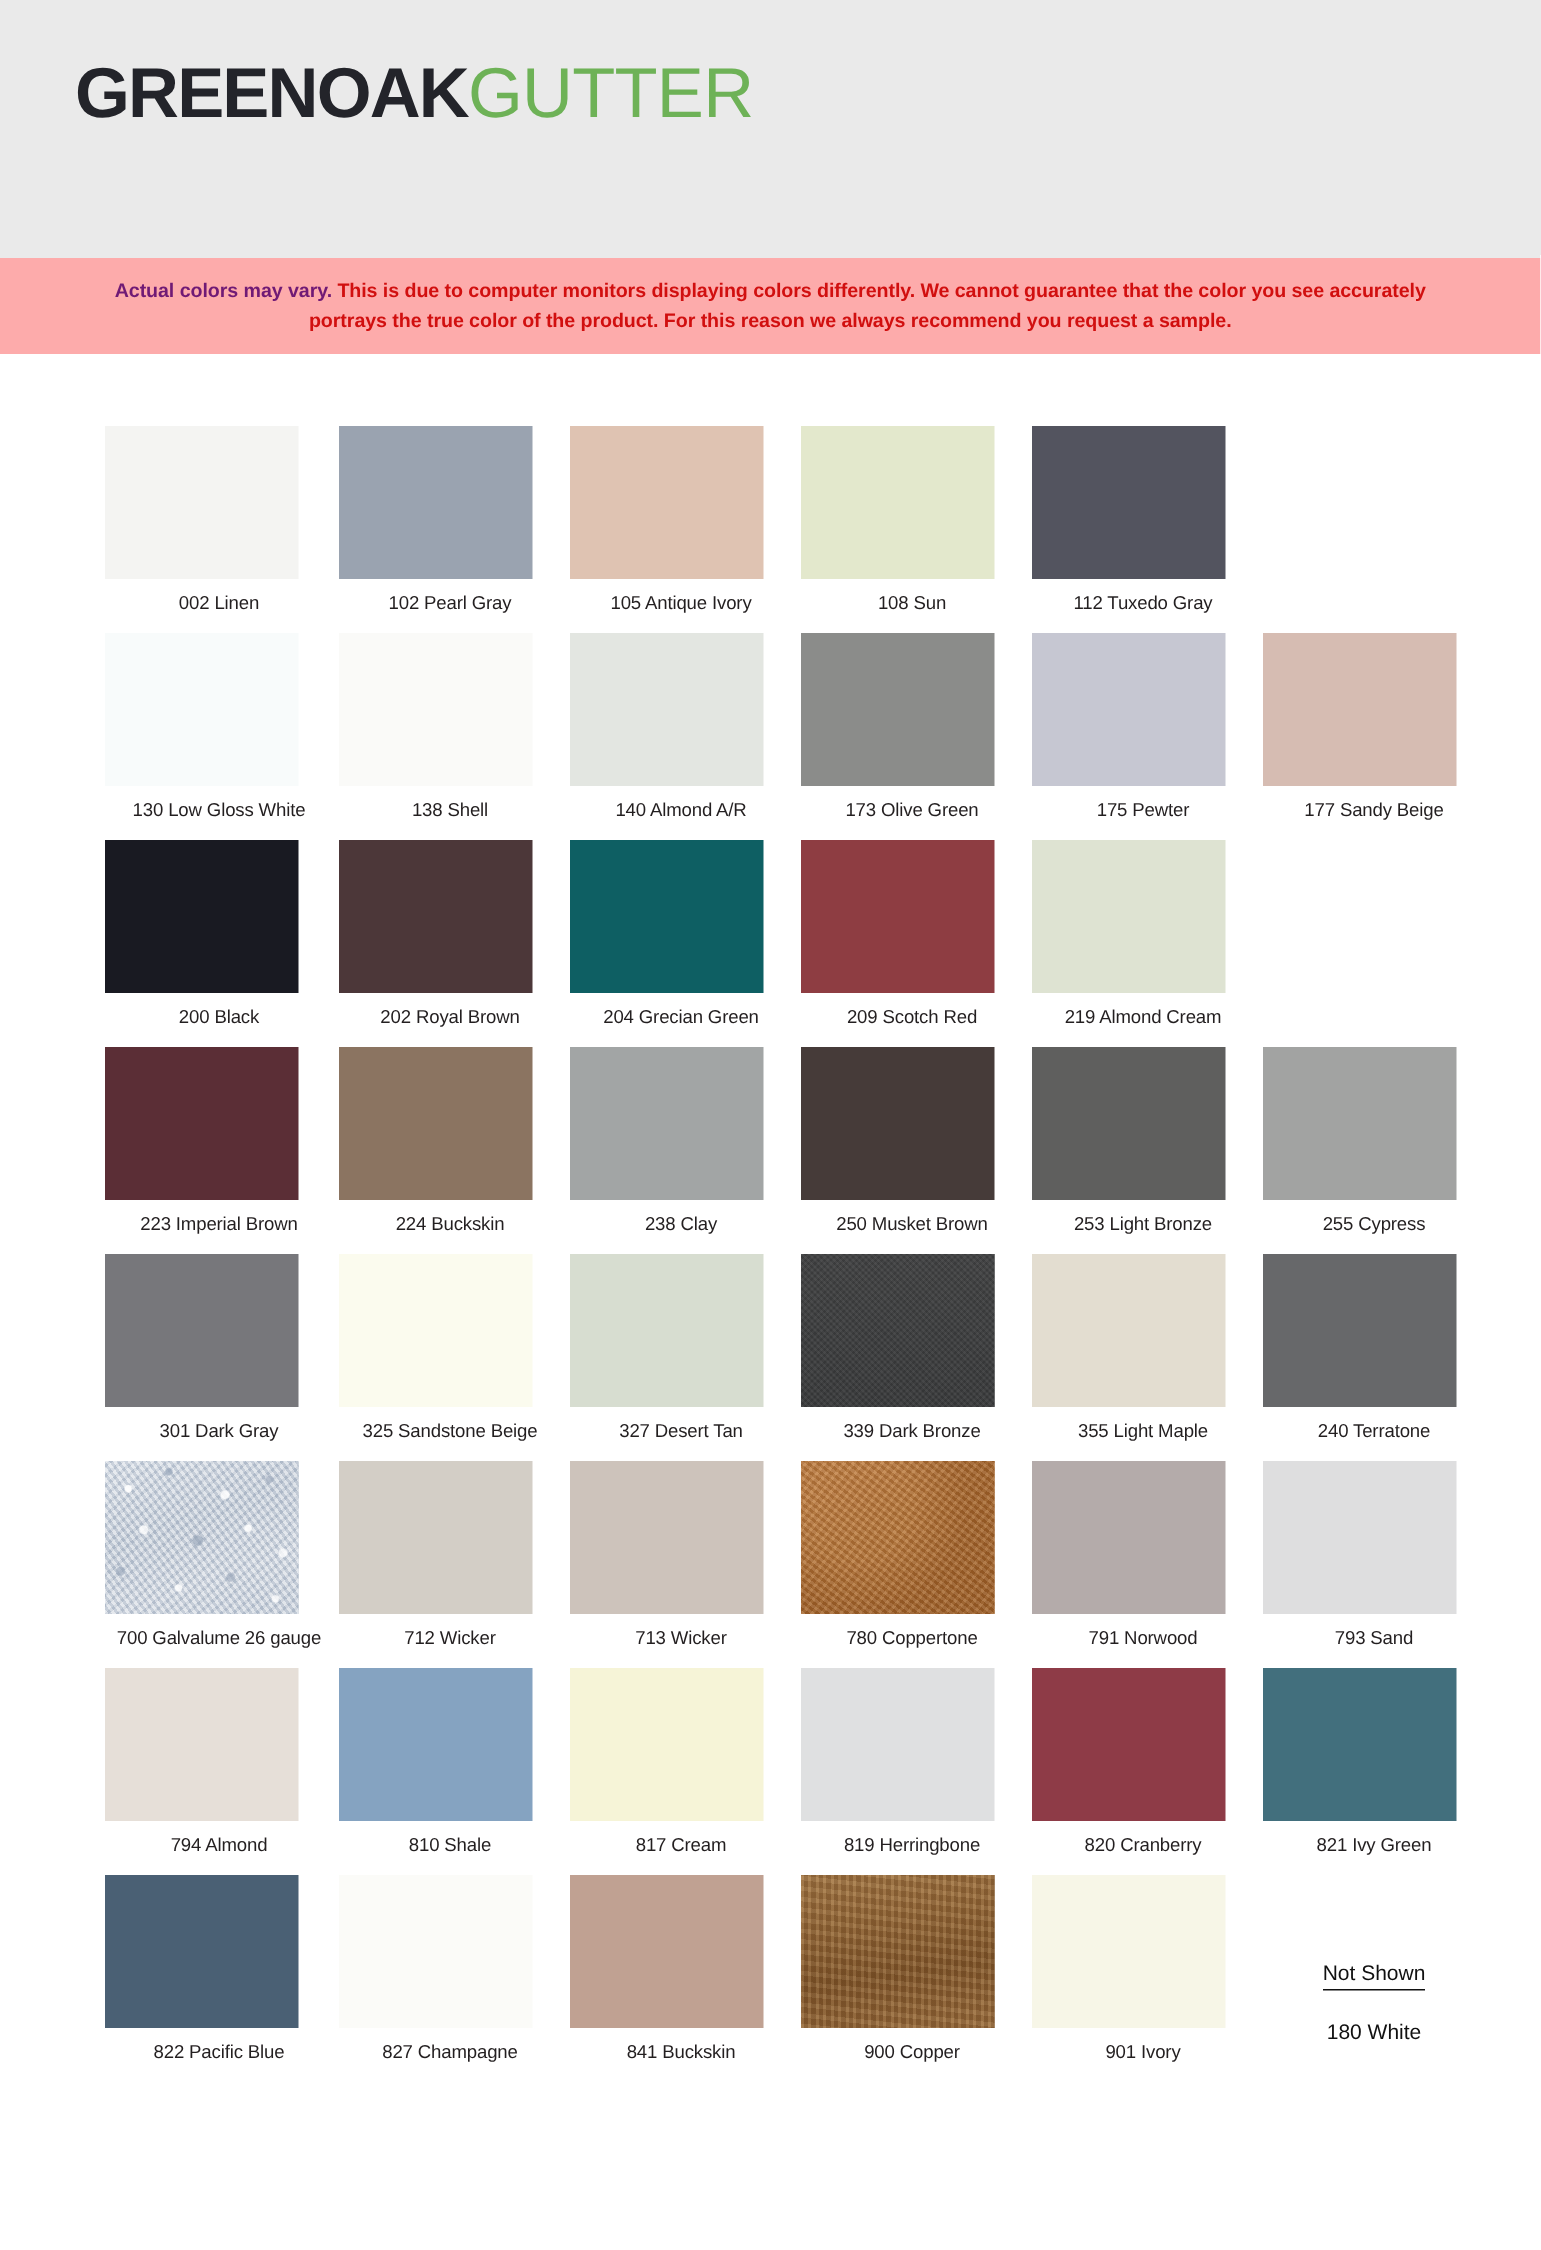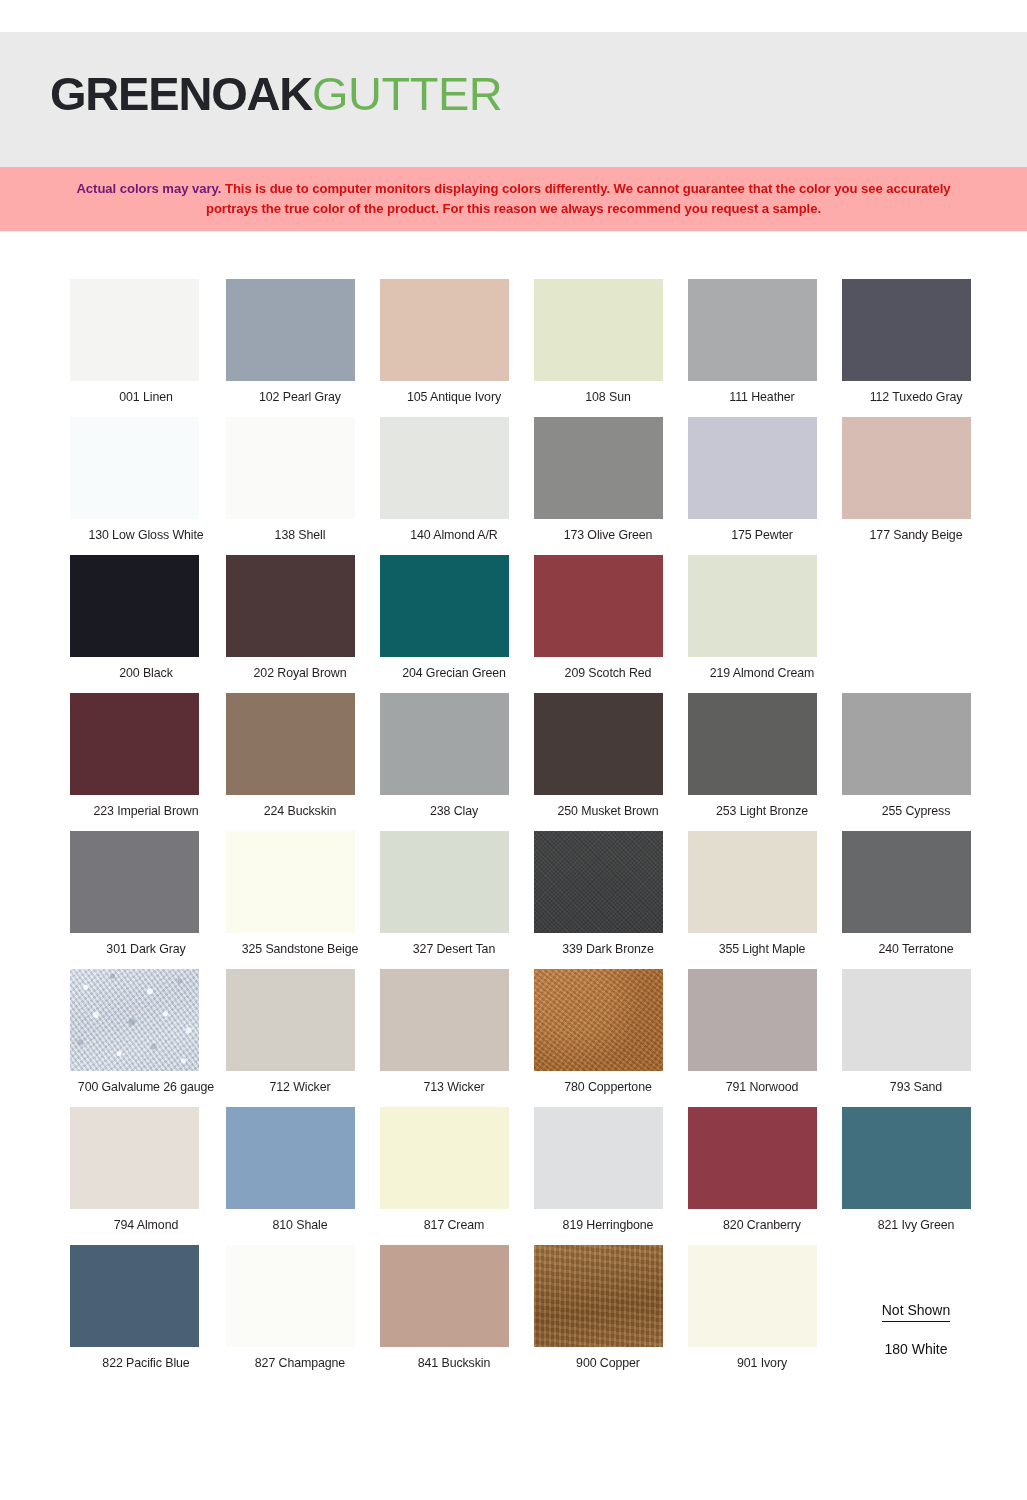--- a/index.html
+++ b/index.html
@@ -10,24 +10,23 @@
     width: 1027px;
     height: 1500px;
     background: #ffffff;
     font-family: "Liberation Sans", sans-serif;
     -webkit-font-smoothing: antialiased;
   }
   body { position: relative; overflow: hidden; }
 
   
   .header {
-    height: 135px;
+    height: 172px;
     background: #eaeaea;
     position: relative;
-    margin-top: 32px;
   }
   .logo {
     position: absolute;
     left: 50px;
     top: 38px;
     font-size: 47px;
     font-weight: 700;
     letter-spacing: -1.2px;
     line-height: 1;
     white-space: nowrap;
@@ -175,37 +174,33 @@
 </div>
 
 <div class="disclaimer">
   <span class="lead">Actual colors may vary.</span><span> This is due to computer monitors displaying colors differently. We cannot guarantee that the color you see accurately portrays the true color of the product. For this reason we always recommend you request a sample.</span>
 </div>
 
 <div class="grid-wrap" id="grid">
     <div class="row">
       <div class="cell c0">
         <div class="swatch" style="background: rgb(244, 244, 242);"></div>
-        <div class="label">001 Linen</div>
+        <div class="label">002 Linen</div>
       </div>
       <div class="cell c1">
         <div class="swatch" style="background: rgb(154, 163, 176);"></div>
         <div class="label">102 Pearl Gray</div>
       </div>
       <div class="cell c2">
         <div class="swatch" style="background: rgb(223, 195, 178);"></div>
         <div class="label">105 Antique Ivory</div>
       </div>
       <div class="cell c3">
         <div class="swatch" style="background: rgb(227, 232, 204);"></div>
         <div class="label">108 Sun</div>
-      </div>
-      <div class="cell c4">
-        <div class="swatch" style="background: rgb(169, 171, 173);"></div>
-        <div class="label">111 Heather</div>
       </div>
       <div class="cell c5">
         <div class="swatch" style="background: rgb(83, 84, 95);"></div>
         <div class="label">112 Tuxedo Gray</div>
       </div>
     </div>
     <div class="row">
       <div class="cell c0">
         <div class="swatch" style="background: rgb(248, 251, 251);"></div>
         <div class="label">130 Low Gloss White</div>

